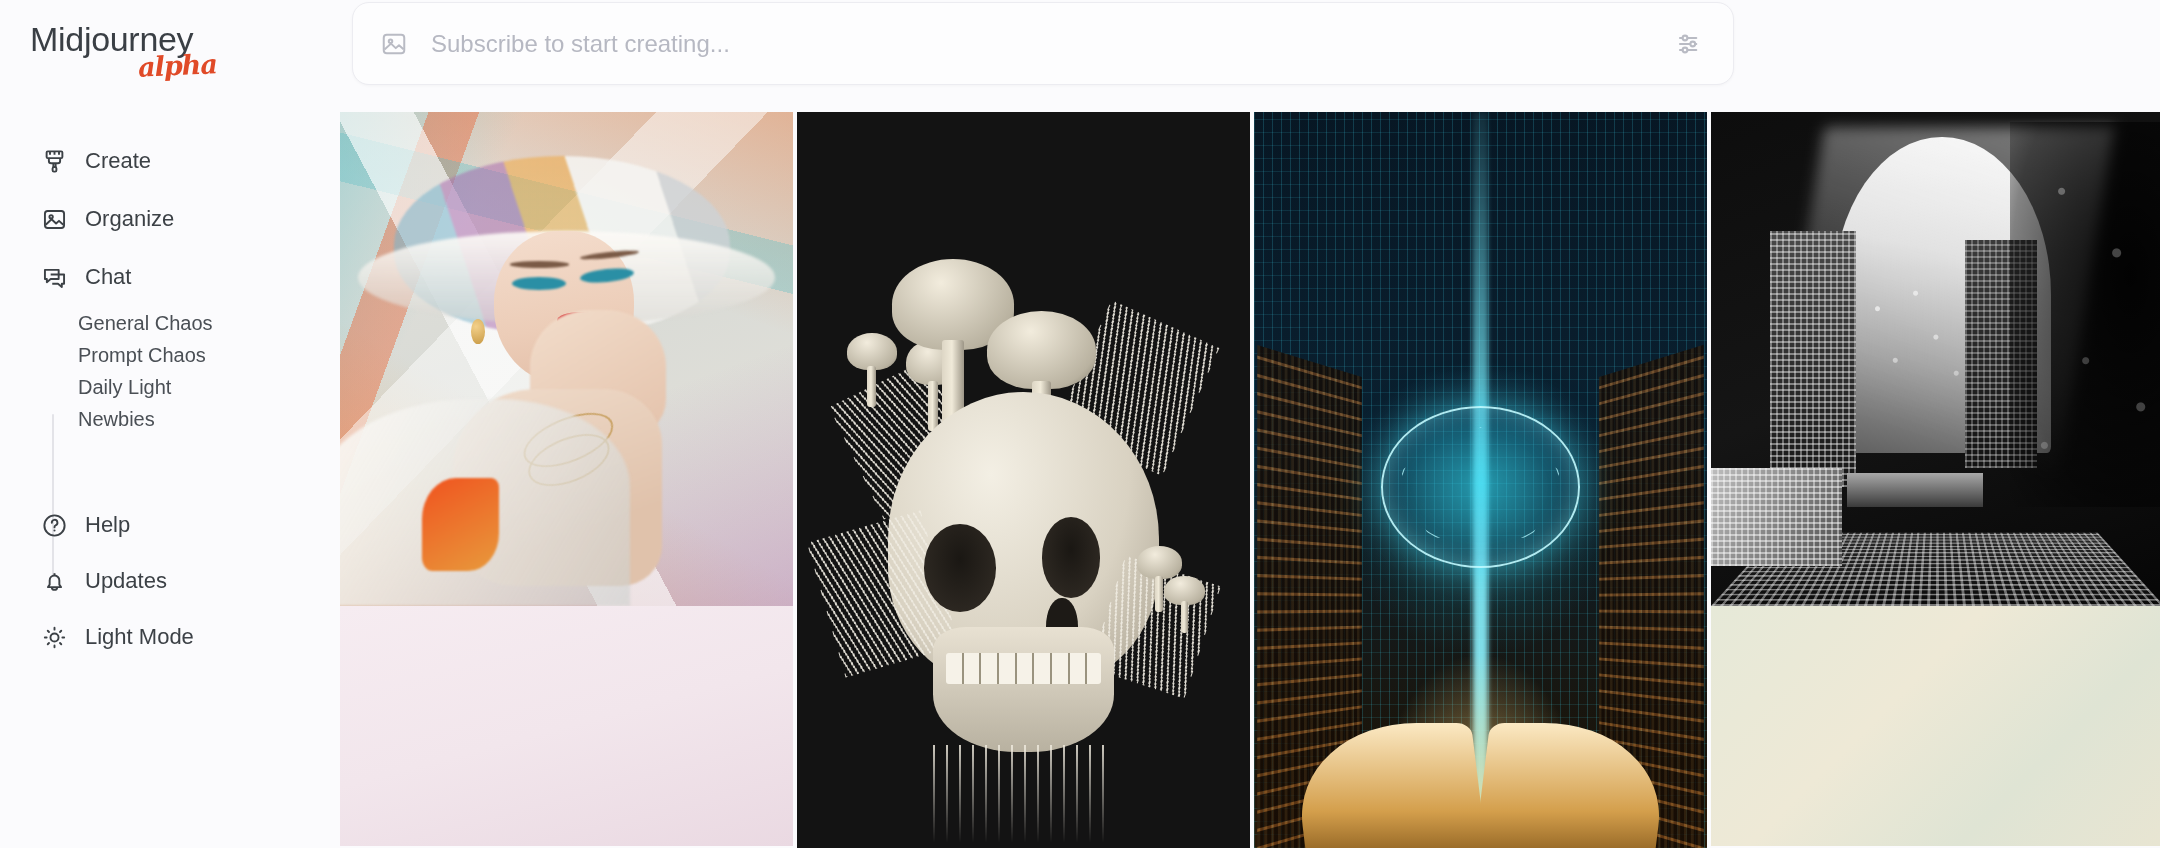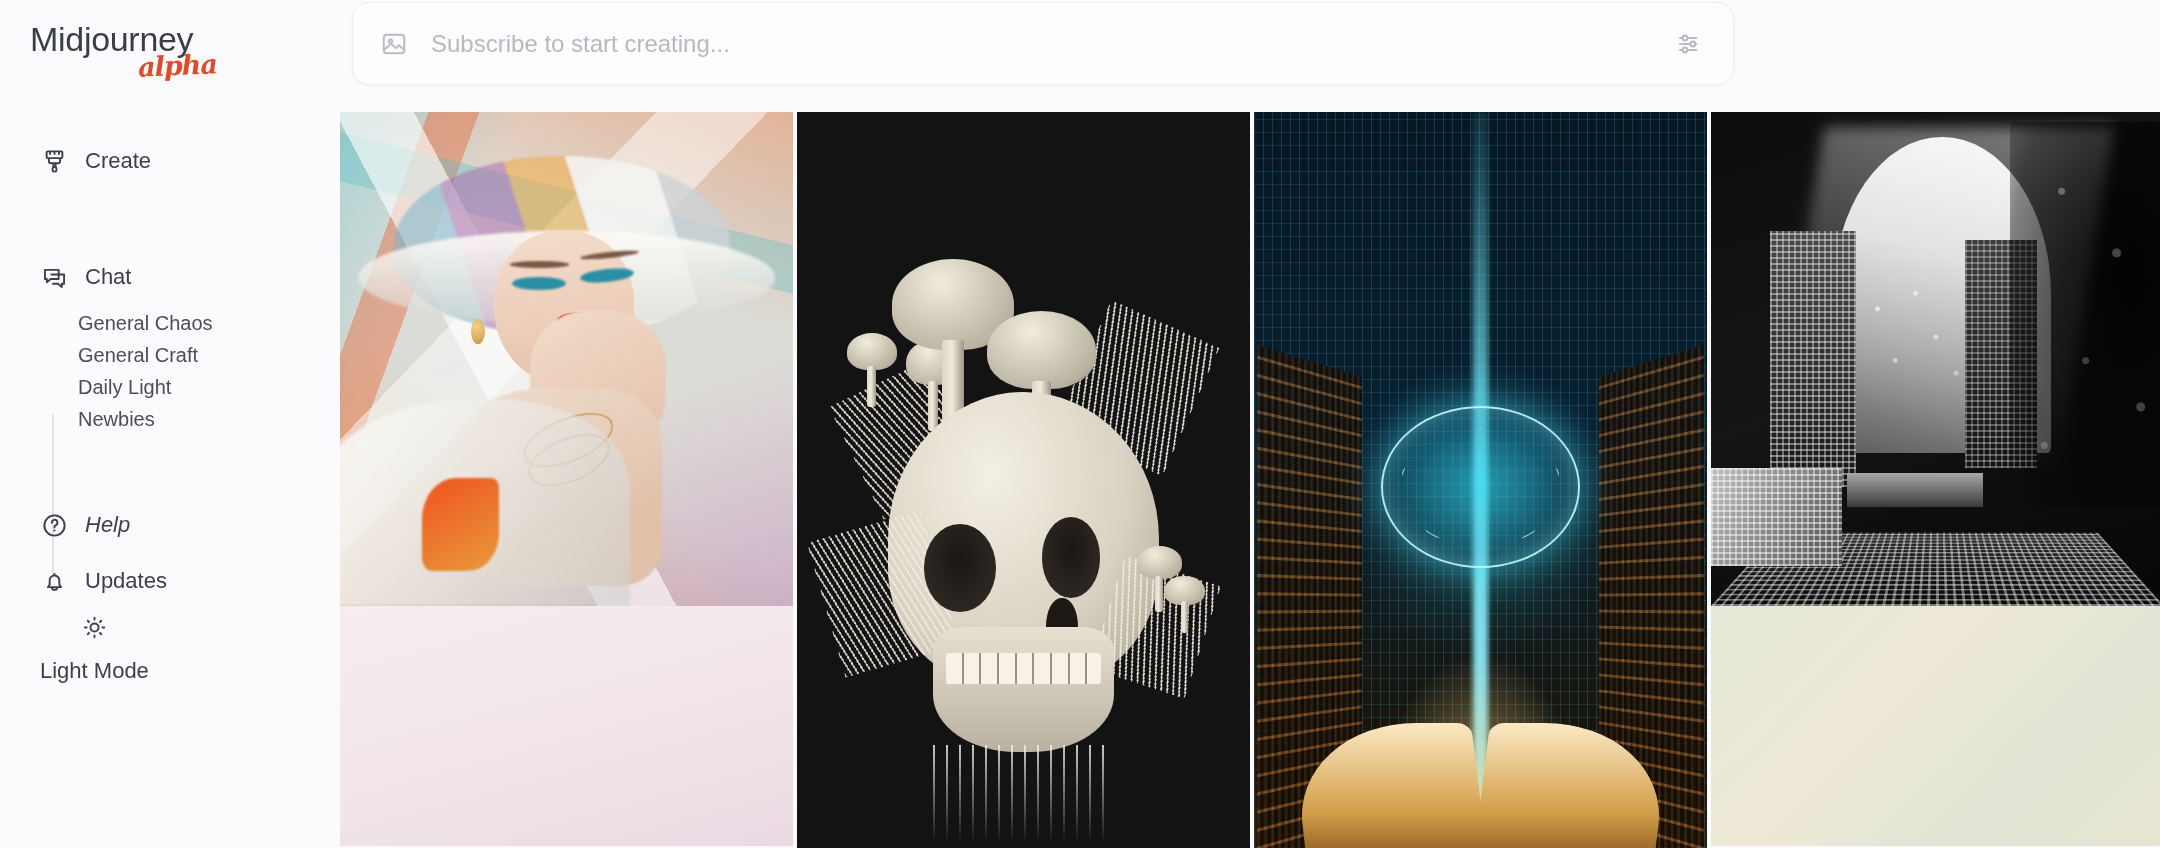--- a/index.html
+++ b/index.html
@@ -569,39 +569,49 @@
           <rect x="5" y="3" width="14" height="6" rx="1"></rect>
           <path d="M7 9v2.5a2 2 0 0 0 2 2h6a2 2 0 0 0 2-2V9"></path>
           <path d="M11 13.5V17h2v-3.5"></path>
           <rect x="10.3" y="17" width="3.4" height="4" rx="1.2"></rect>
           <path d="M8 3v3M12 3v3M16 3v3"></path>
         </svg>
       </span>
       <span>Create</span>
     </div>
 
+    <div class="nav-item" style="top:195px;">
+      <span class="ico">
+        <svg width="27" height="27" viewBox="0 0 24 24" fill="none" stroke="#3c4146" stroke-width="1.7" stroke-linejoin="round">
+          <rect x="3.5" y="4.5" width="17" height="15" rx="2.4"></rect>
+          <circle cx="9" cy="9.6" r="1.5"></circle>
+          <path d="M4.2 16.6 9.4 11.8l4 3.8 2.6-2.4 3.8 3.4"></path>
+        </svg>
+      </span>
+      <span>Organize</span>
+    </div>
 
     <div class="nav-item" style="top:253px;">
       <span class="ico">
         <svg width="27" height="27" viewBox="0 0 24 24" fill="none" stroke="#3c4146" stroke-width="1.7" stroke-linejoin="round">
           <path d="M3.5 5.2h12.2v8.2H8.6L5.2 16.2v-2.8H3.5z"></path>
           <path d="M8.6 9.4h11.9v8.2h-2v2.8l-3.4-2.8H10"></path>
         </svg>
       </span>
       <span>Chat</span>
     </div>
 
     <div id="sub-rail"></div>
     <div class="sub-item" style="top:312px;">General Chaos</div>
-    <div class="sub-item" style="top:344px;">General Craft</div>
+    <div class="sub-item" style="top:344px;">Prompt Chaos</div>
     <div class="sub-item" style="top:376px;">Daily Light</div>
     <div class="sub-item" style="top:408px;">Newbies</div>
 
 
-    <div class="nav-item" style="top:501px;font-style:italic;">
+    <div class="nav-item" style="top:501px;">
       <span class="ico">
         <svg width="27" height="27" viewBox="0 0 24 24" fill="none" stroke="#3c4146" stroke-width="1.7" stroke-linecap="round">
           <circle cx="12" cy="12" r="9"></circle>
           <path d="M9.6 9.5a2.5 2.5 0 1 1 3.4 2.3c-.7.3-1 .9-1 1.6v.3"></path>
           <circle cx="12" cy="16.4" r=".95" fill="#3c4146" stroke="none"></circle>
         </svg>
       </span>
       <span>Help</span>
     </div>
 
@@ -609,21 +619,21 @@
       <span class="ico">
         <svg width="27" height="27" viewBox="0 0 24 24" fill="none" stroke="#3c4146" stroke-width="1.7" stroke-linejoin="round">
           <path d="M6.2 17h11.6l-1.5-2.2V11a4.3 4.3 0 0 0-8.6 0v3.8z"></path>
           <path d="M9.6 17a2.4 2.4 0 0 0 4.8 0"></path>
           <path d="M12 6.7V4.6"></path>
         </svg>
       </span>
       <span>Updates</span>
     </div>
 
-    <div class="nav-item" style="top:613px;flex-direction:column;">
+    <div class="nav-item" style="top:613px;">
       <span class="ico">
         <svg width="27" height="27" viewBox="0 0 24 24" fill="none" stroke="#3c4146" stroke-width="1.7" stroke-linecap="round">
           <circle cx="12" cy="12" r="3.6"></circle>
           <path d="M12 3.4v1.6M12 19v1.6M3.4 12h1.6M19 12h1.6M6 6l1.1 1.1M16.9 16.9 18 18M18 6l-1.1 1.1M7.1 16.9 6 18"></path>
         </svg>
       </span>
       <span>Light Mode</span>
     </div>
   </nav>
 

